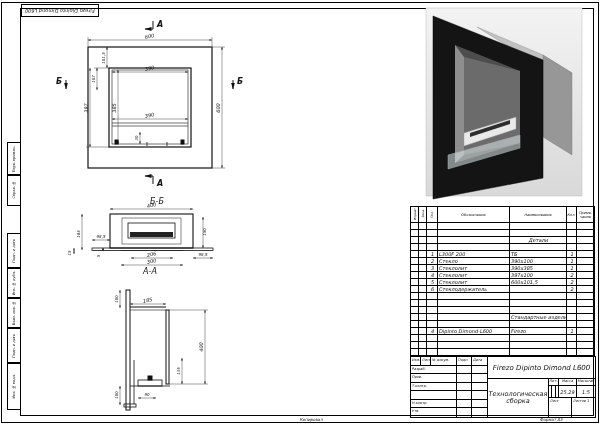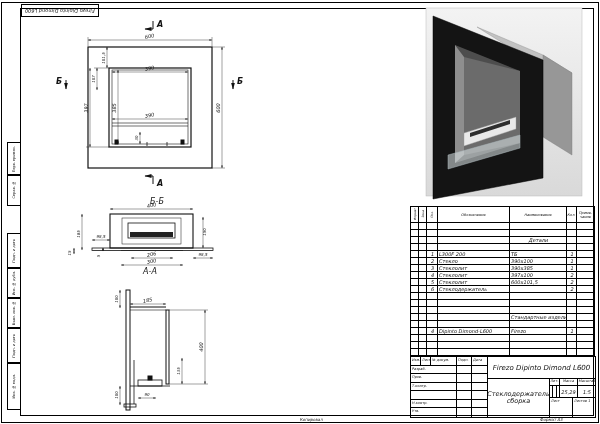--- a/index.html
+++ b/index.html
@@ -467,21 +467,21 @@
         </div>
       <div class="sigrow" style="border-bottom:none">
           <div style="width:46px;border-bottom:none">Утв.</div>
           <div style="width:15px;border-bottom:none"></div>
           <div style="width:15px;border-right:none;border-bottom:none"></div>
         </div>
     </div>
     <div class="tb-right" style="border-left:1px solid #000">
       <div class="tb-docname">Firezo Dipinto Dimond L600</div>
       <div class="tb-bottom">
-        <div class="tb-doctype">Стеклодержатель сборка</div>
+        <div class="tb-doctype">Технологическая сборка</div>
         <div class="tb-grid">
           <div class="hrow">
             <div style="width:10px">Лит.</div>
             <div style="width:18px">Масса</div>
             <div style="width:18px;border-right:none">Масштаб</div>
           </div>
           <div class="vrow">
             <div style="width:3.3px"></div>
               <div style="width:3.3px"></div>
               <div style="width:3.4px"></div>

